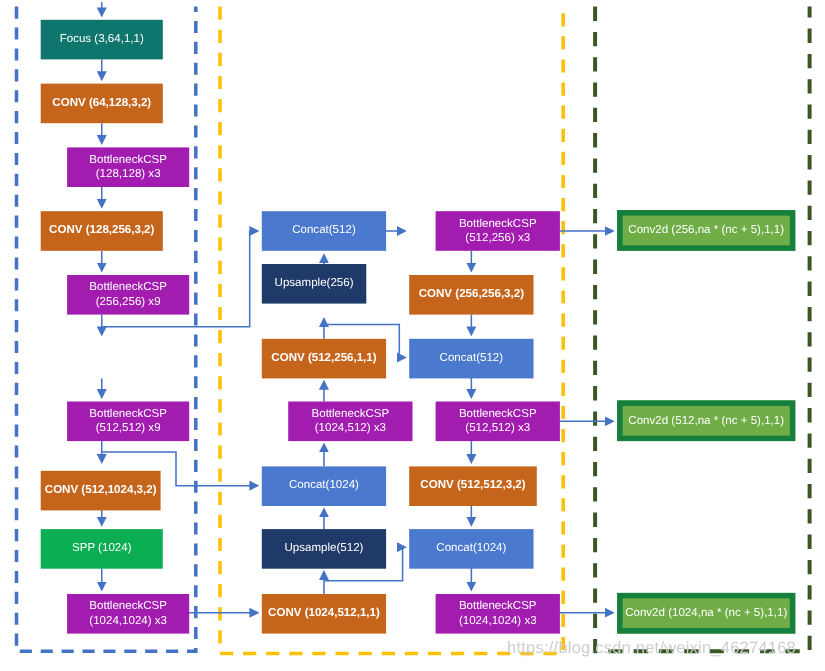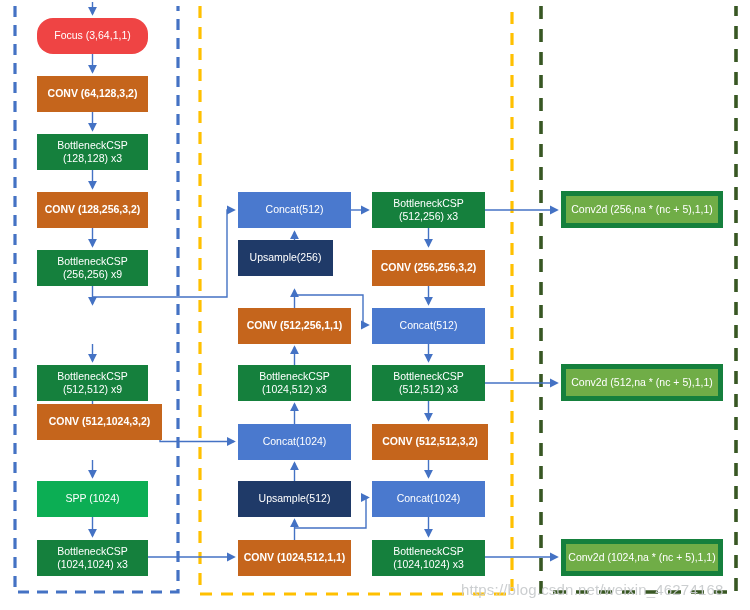--- a/index.html
+++ b/index.html
@@ -7,23 +7,23 @@
     width:750px;height:610px;background:#ffffff;position:relative;
     font-family:"Liberation Sans", sans-serif;overflow:hidden;
   }
   .stage{position:absolute;left:0;top:0;width:750px;height:610px;}
   svg.overlay{position:absolute;left:0;top:0;z-index:1;}
   .node{
     position:absolute;z-index:2;display:flex;align-items:center;justify-content:center;
     color:#ffffff;font-size:10.5px;line-height:1.28;text-align:center;
     white-space:pre-line;box-sizing:border-box;
   }
-  .focus{background:#ef4444;border-radius:16px;}
+  .focus{background:#0f766e;}
   .conv{background:#c5651c;font-weight:bold;}
-  .csp{background:#15803d;}
+  .csp{background:#a21caf;margin-left:24px;}
   .concat{background:#4a79ce;}
   .upsample{background:#1f3a68;}
   .spp{background:#0cae54;}
   .out{background:#70ad47;border:5px solid #15803d;font-size:10.5px;}
   .watermark{
     position:absolute;z-index:3;left:461px;top:581px;
     font-size:15px;color:#c9ccce;letter-spacing:0.2px;opacity:0.95;
   }
 </style>
 </head>
@@ -91,21 +91,21 @@
 
   <div class="node focus" style="left:37px;top:18px;width:111px;height:36px">Focus (3,64,1,1)</div>
   <div class="node conv" style="left:37px;top:76px;width:111px;height:36px">CONV (64,128,3,2)</div>
   <div class="node csp" style="left:37px;top:134px;width:111px;height:36px">BottleneckCSP
 (128,128) x3</div>
   <div class="node conv" style="left:37px;top:192px;width:111px;height:36px">CONV (128,256,3,2)</div>
   <div class="node csp" style="left:37px;top:250px;width:111px;height:36px">BottleneckCSP
 (256,256) x9</div>
   <div class="node csp" style="left:37px;top:365px;width:111px;height:36px">BottleneckCSP
 (512,512) x9</div>
-  <div class="node conv" style="left:37px;top:404px;width:125px;height:36px">CONV (512,1024,3,2)</div>
+  <div class="node conv" style="left:37px;top:428px;width:109px;height:36px">CONV (512,1024,3,2)</div>
   <div class="node spp" style="left:37px;top:481px;width:111px;height:36px">SPP (1024)</div>
   <div class="node csp" style="left:37px;top:540px;width:111px;height:36px">BottleneckCSP
 (1024,1024) x3</div>
 
   <div class="node concat" style="left:238px;top:192px;width:113px;height:36px">Concat(512)</div>
   <div class="node upsample" style="left:238px;top:240px;width:95px;height:36px">Upsample(256)</div>
   <div class="node conv" style="left:238px;top:308px;width:113px;height:36px">CONV (512,256,1,1)</div>
   <div class="node csp" style="left:238px;top:365px;width:113px;height:36px">BottleneckCSP
 (1024,512) x3</div>
   <div class="node concat" style="left:238px;top:424px;width:113px;height:36px">Concat(1024)</div>

